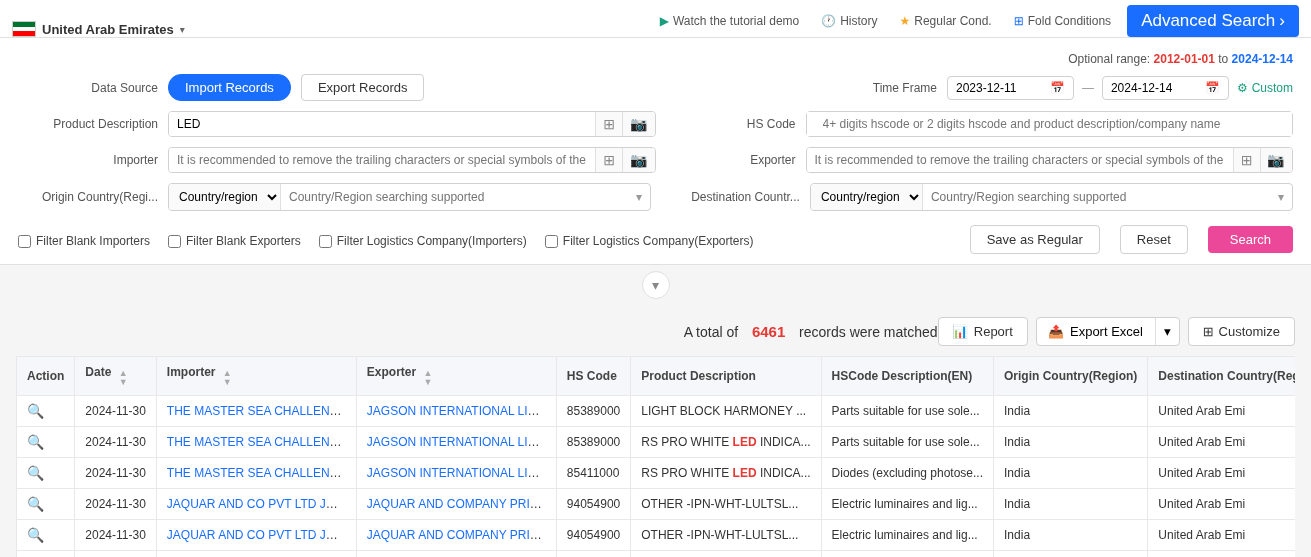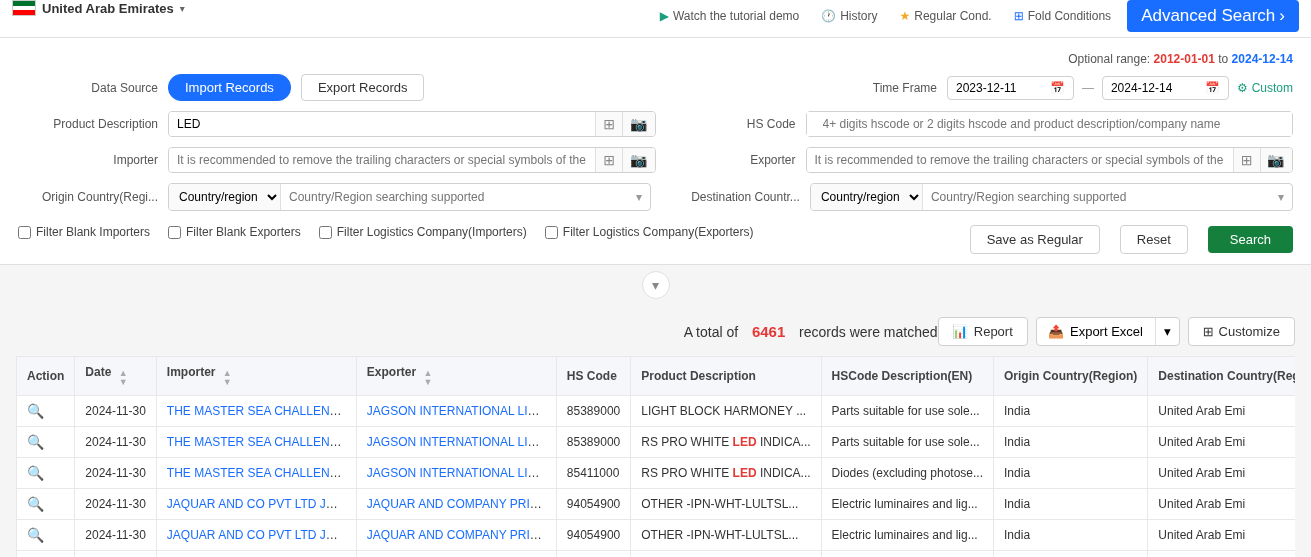--- a/index.html
+++ b/index.html
@@ -1,20 +1,20 @@
 <!DOCTYPE html>
 <html><head>
   <meta charset="utf-8">
   <style>
     * { box-sizing: border-box; margin: 0; padding: 0; }
     body { font-family: Arial, sans-serif; font-size: 13px; background: #f5f5f5; color: #333; }
 
     
     .top-nav {
-      display: flex; align-items: flex-start; justify-content: space-between;
+      display: flex; align-items: flex-end; justify-content: space-between;
       background: #fff; padding: 0 12px; height: 38px;
       border-bottom: 1px solid #e0e0e0;
     }
     .top-nav-left { display: flex; align-items: center; gap: 6px; }
     .flag-icon { width: 24px; height: 16px; display: inline-block; background: linear-gradient(to bottom, #00732f 33%, #fff 33%, #fff 66%, #ff0000 66%); border: 1px solid #ccc; }
     .country-name { font-weight: 600; font-size: 13px; }
     .chevron-small { font-size: 10px; color: #666; }
     .top-nav-right { display: flex; align-items: center; gap: 10px; }
     .nav-link { display: flex; align-items: center; gap: 4px; font-size: 12px; color: #555; cursor: pointer; padding: 4px 6px; border-radius: 4px; }
     .nav-btn-blue { background: #1a6eff; color: #fff; border: none; border-radius: 4px; padding: 6px 14px; font-size: 17px; cursor: pointer; display: flex; align-items: center; gap: 4px; }
@@ -58,21 +58,21 @@
 
     
     .filter-row { display: flex; align-items: center; gap: 18px; padding: 4px 0 6px 0; flex-wrap: wrap; }
     .filter-item { display: flex; align-items: center; gap: 5px; font-size: 12px; color: #444; cursor: pointer; }
     .filter-item input[type=checkbox] { cursor: pointer; }
 
     
     .action-btn-row { display: flex; align-items: center; justify-content: flex-end; gap: 20px; margin-top: 4px; }
     .save-btn { border: 1px solid #d0d0d0; background: #fff; border-radius: 4px; padding: 6px 16px; font-size: 13px; cursor: pointer; color: #333; }
     .reset-btn { border: 1px solid #d0d0d0; background: #fff; border-radius: 4px; padding: 6px 16px; font-size: 13px; cursor: pointer; color: #333; }
-    .search-btn { background: #15803d; color: #fff; border: none; border-radius: 4px; padding: 6px 22px; font-size: 13px; cursor: pointer; }
+    .search-btn { background: #ec4899; color: #fff; border: none; border-radius: 4px; padding: 6px 22px; font-size: 13px; cursor: pointer; }
 
     
     .collapse-toggle { display: flex; justify-content: center; align-items: center; padding: 6px; cursor: pointer; }
     .collapse-arrow { width: 28px; height: 28px; border-radius: 50%; background: #fff; border: 1px solid #e0e0e0; display: flex; align-items: center; justify-content: center; color: #888; font-size: 14px; }
 
     
     .results-area { padding: 12px 16px; }
     .results-header { display: flex; align-items: center; justify-content: flex-end; margin-bottom: 10px; }
     .results-count { font-size: 14px; color: #333; }
     .results-count .count { color: #e53935; font-weight: 700; font-size: 15px; }
@@ -199,21 +199,21 @@
     <div class="label-right">Destination Countr...</div>
     <div class="country-select-group" style="flex:1">
       <select class="country-type-select">
         <option>Country/region</option>
       </select>
       <input type="text" class="country-search-input" placeholder="Country/Region searching supported" style="">
       <span class="country-chevron">▾</span>
     </div>
   </div>
 
-  <div style="display:flex; align-items:flex-start; justify-content:space-between;">
+  <div style="display:flex; align-items:flex-end; justify-content:space-between;">
     <div class="filter-row">
       <label class="filter-item">
         <input type="checkbox" style="">
         <span>Filter Blank Importers</span>
       </label>
       <label class="filter-item">
         <input type="checkbox" style="">
         <span>Filter Blank Exporters</span>
       </label>
       <label class="filter-item">

